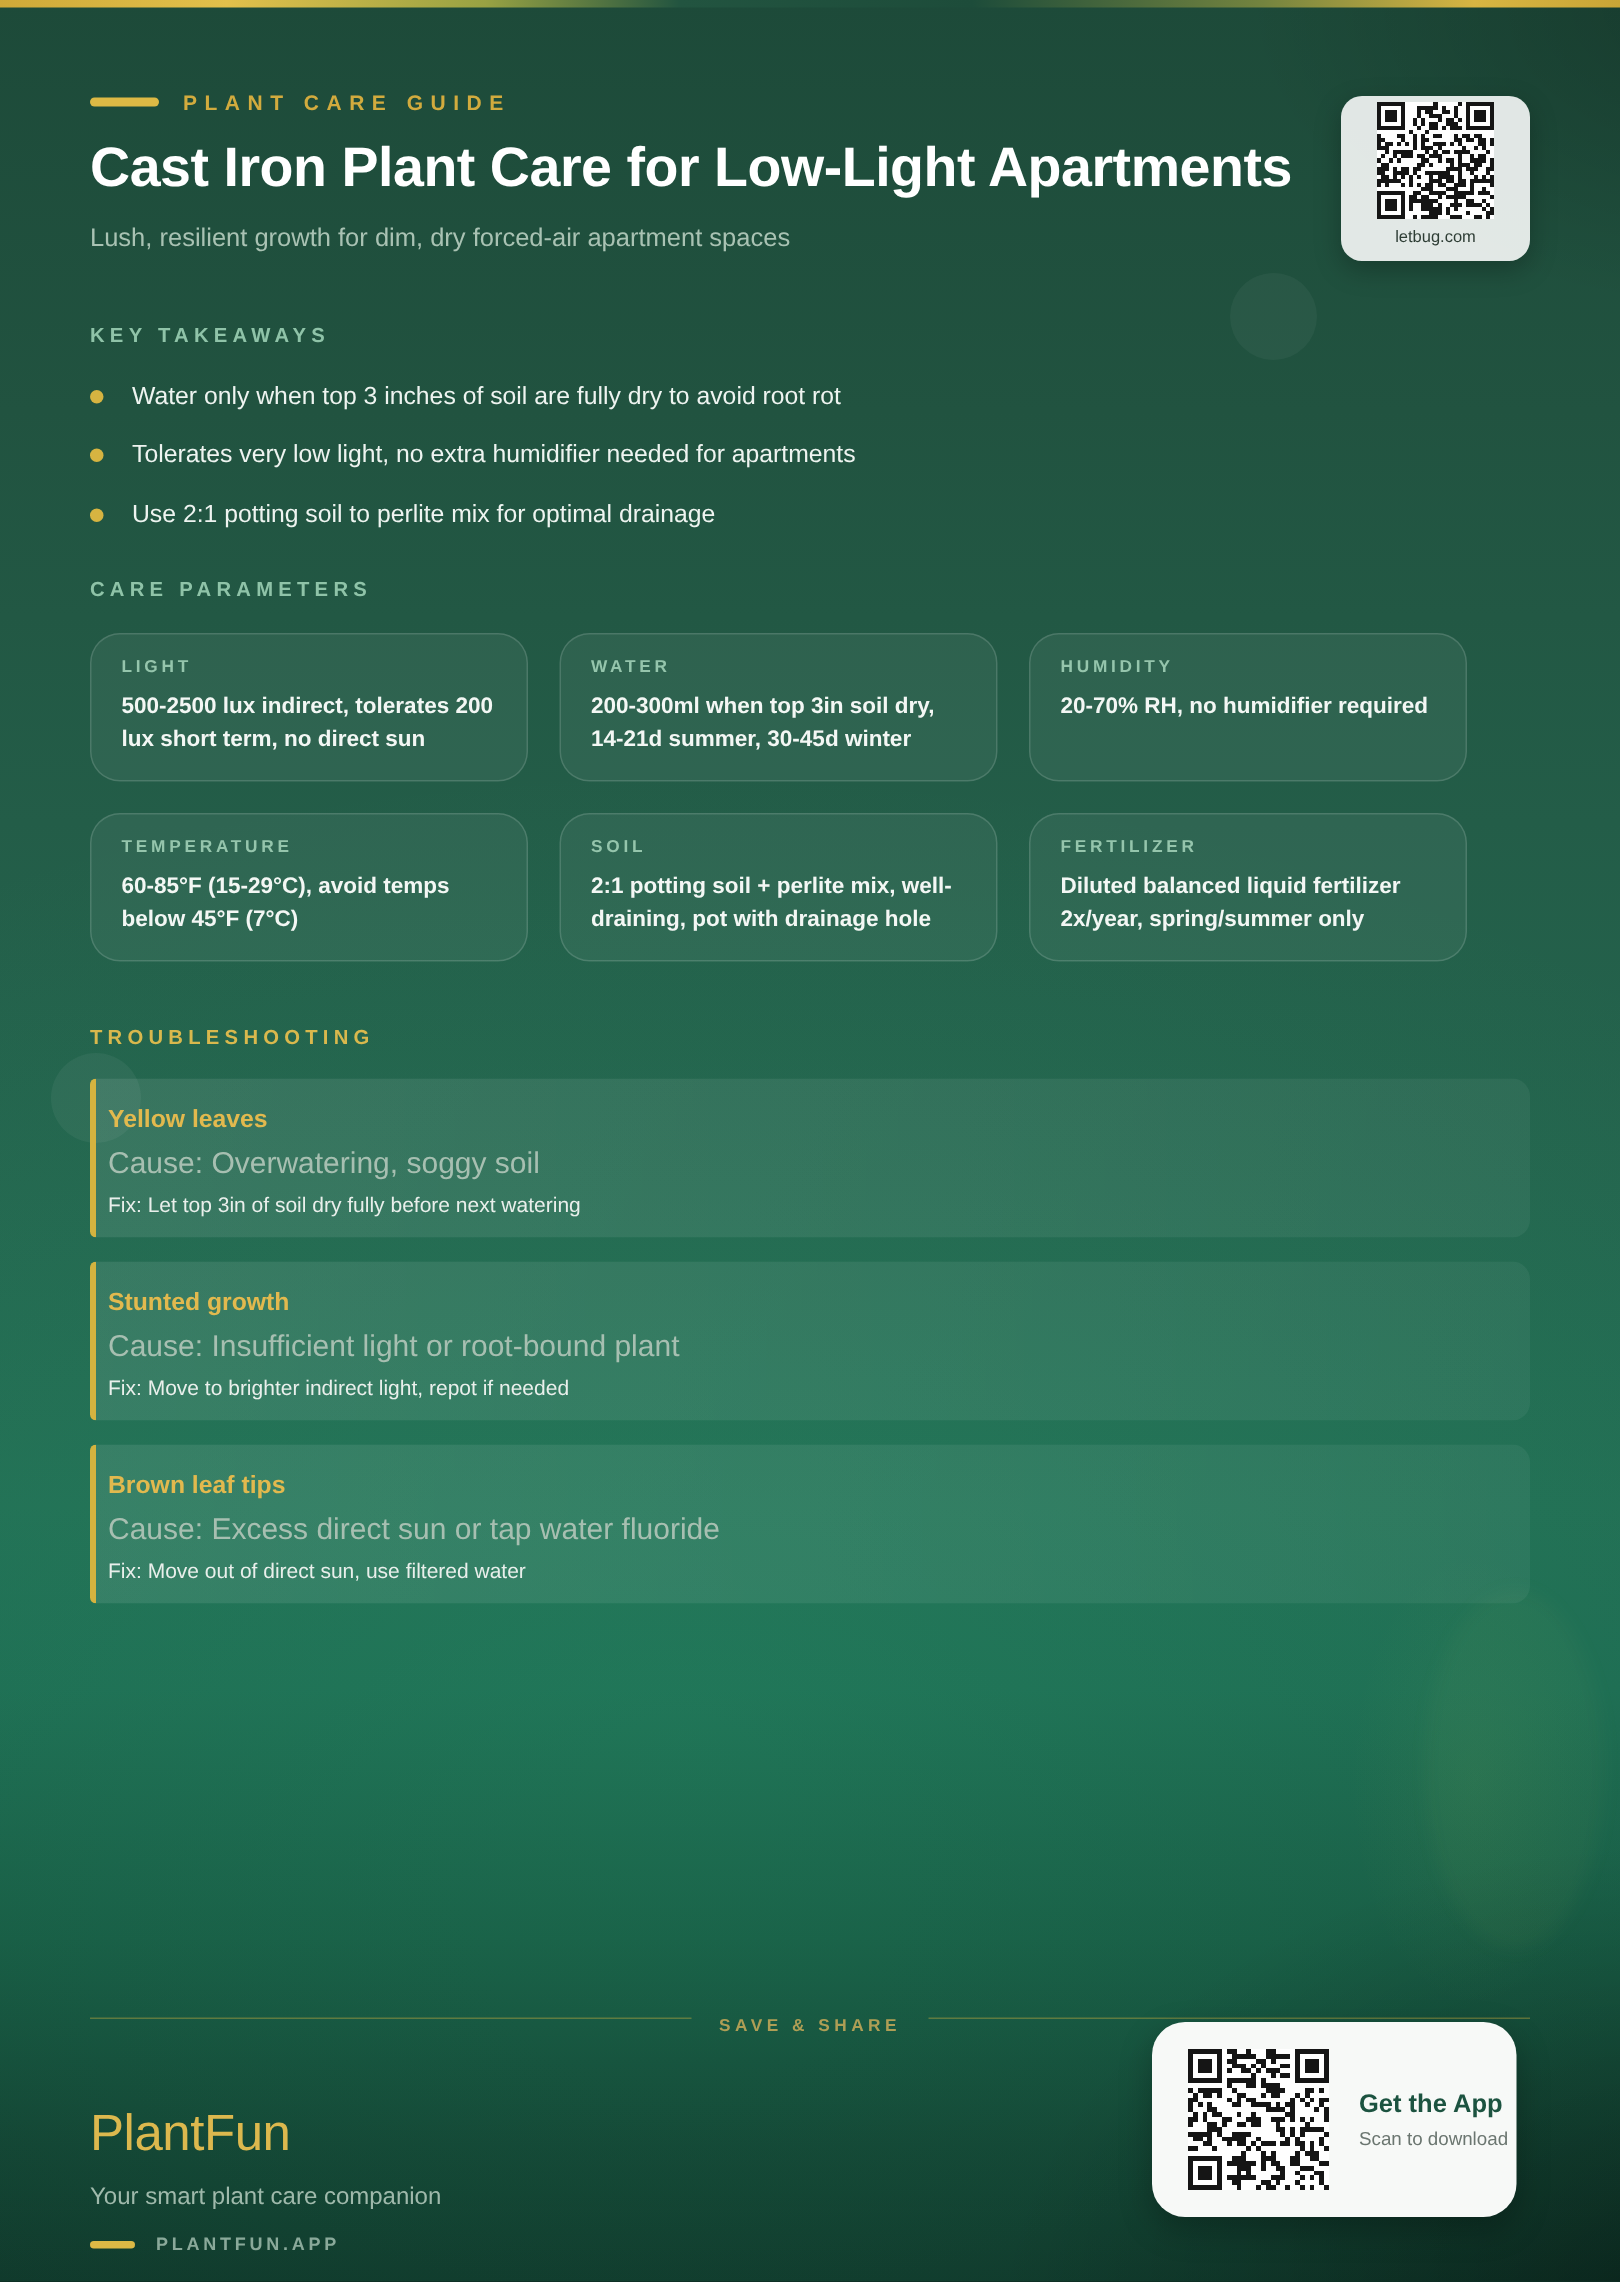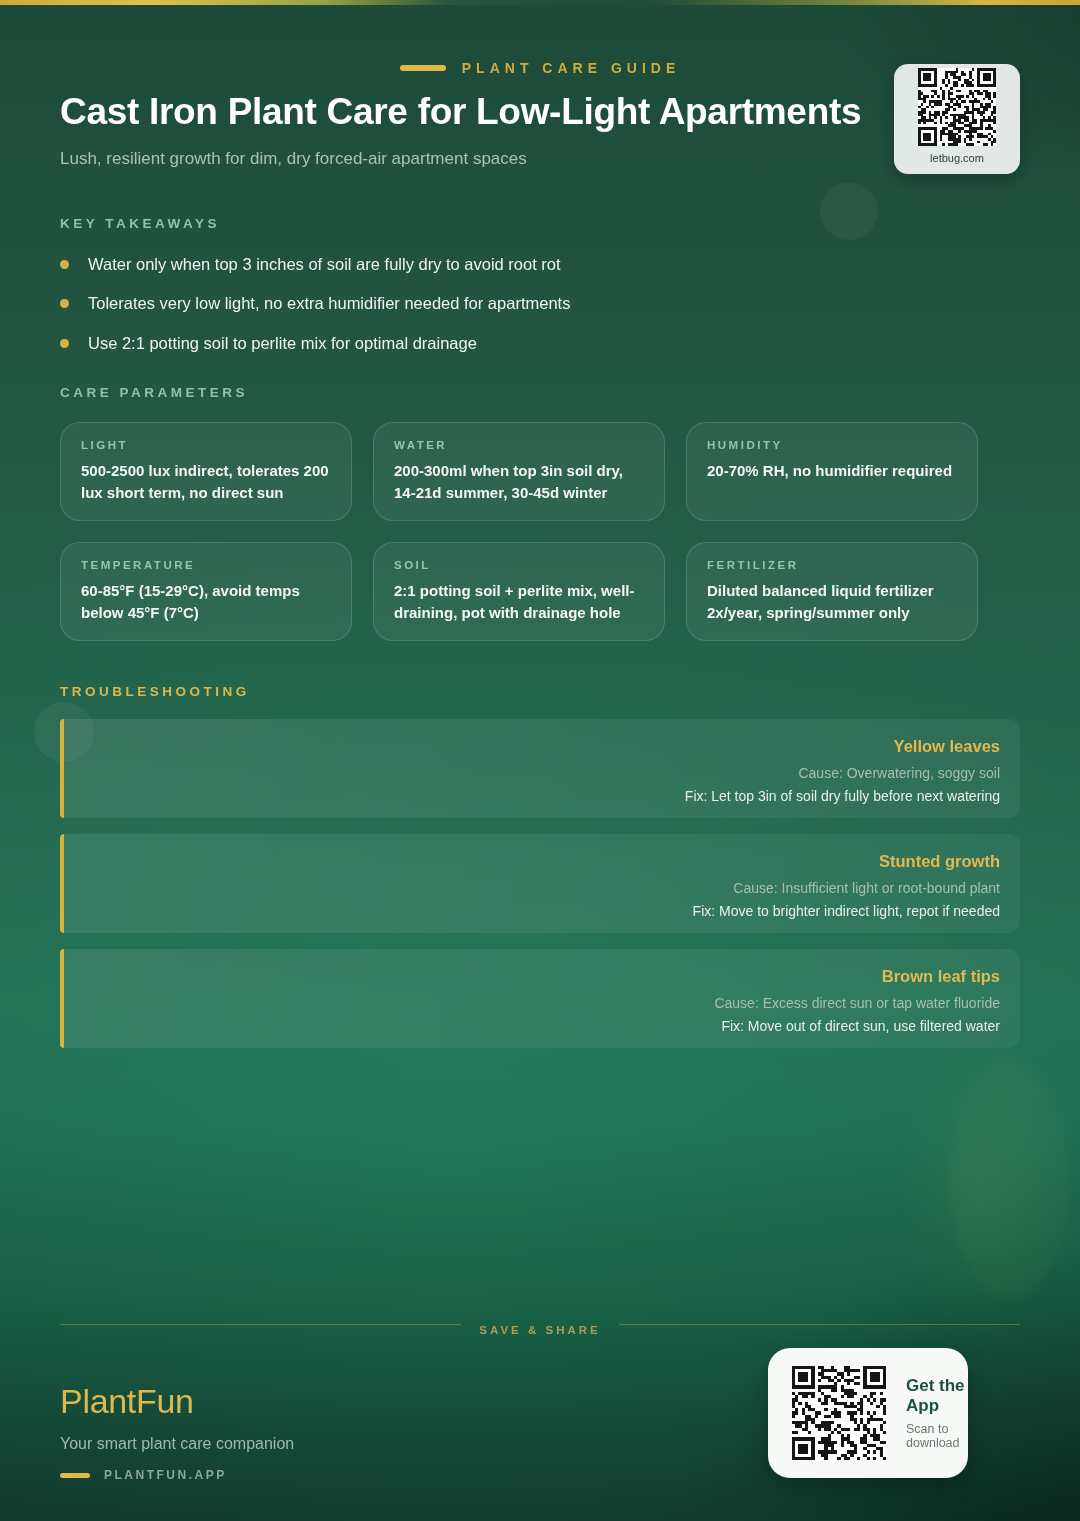--- a/index.html
+++ b/index.html
@@ -17,21 +17,21 @@
     position:absolute;top:0;left:0;right:0;height:5px;z-index:6;
     background:linear-gradient(90deg,#cfa938 0%,#e2c04b 14%,#98a243 30%,#225440 42%,#1d4c3a 60%,#74843f 78%,#d8b542 91%,#c9a536 100%);
   }
   .blob{position:absolute;border-radius:50%;pointer-events:none;}
   .b1{left:820px;top:182px;width:58px;height:58px;background:rgba(255,255,255,0.045);}
   .b2{left:34px;top:702px;width:60px;height:60px;background:rgba(255,255,255,0.05);}
   .b3{left:950px;top:1060px;width:120px;height:240px;background:rgba(210,220,120,0.035);filter:blur(6px);}
   .content{position:absolute;inset:0;padding:0 60px;box-sizing:border-box;z-index:2;}
 
   
-  .eyebrow-row{display:flex;align-items:center;gap:16px;margin-top:60px;justify-content:center;}
+  .eyebrow-row{display:flex;align-items:center;gap:16px;margin-top:60px;}
   .dash{width:46px;height:6px;border-radius:3px;background:#ddb945;}
   .eyebrow-text{font-size:14px;font-weight:700;letter-spacing:5px;color:#d2ab3e;}
   .title{margin:16px 0 0 0;font-size:37px;line-height:1.08;font-weight:700;color:#ffffff;letter-spacing:-0.3px;max-width:1000px;}
   .subtitle{margin:17px 0 0 0;font-size:17px;color:#a9c2b3;}
 
   
   .qr-card{position:absolute;right:60px;top:64px;width:102px;z-index:5;background:rgba(255,255,255,0.87);
     border-radius:14px;padding:4px 12px 10px;text-align:center;box-shadow:0 6px 18px rgba(0,0,0,0.25);}
   .qr-sm{width:78px;height:78px;margin:0 auto;}
   .qr-label{margin-top:6px;font-size:11px;color:#2e3d35;font-weight:500;}
@@ -53,37 +53,37 @@
   .card{box-sizing:border-box;min-height:96px;background:rgba(255,255,255,0.055);
     border:1px solid rgba(255,255,255,0.14);border-radius:20px;padding:16px 20px;}
   .card-label{font-size:11.5px;font-weight:700;letter-spacing:2.5px;color:#95c5ac;margin-bottom:9px;}
   .card-text{font-size:15px;font-weight:600;color:#f3f7f4;line-height:1.47;}
 
   
   .trouble{margin-top:43px;}
   .t-list{margin-top:20px;}
   .t-card{box-sizing:border-box;width:960px;min-height:94px;margin-bottom:16px;
     background:linear-gradient(90deg,rgba(255,255,255,0.095),rgba(255,255,255,0.05));
-    border-left:4px solid #d4b33f;border-radius:4px 12px 12px 4px;padding:18px 20px 14px;text-align:right;}
+    border-left:4px solid #d4b33f;border-radius:4px 12px 12px 4px;padding:18px 8px 14px;}
   .t-title{font-size:16.5px;font-weight:700;color:#e2b94e;margin-bottom:9px;}
-  .t-cause{font-size:14px;color:#a7bfb1;margin-bottom:7px;margin-left:34px;}
+  .t-cause{font-size:20px;color:#a7bfb1;margin-bottom:7px;}
   .t-fix{font-size:14px;color:#e9efeb;}
 
   
   .divider{margin-top:276px;width:960px;display:flex;gap:18px;}
   .line{flex:1;height:1px;background:rgba(212,179,63,0.38);}
   .div-text{font-size:11.5px;font-weight:700;letter-spacing:3px;color:#af9e55;}
   .brand{margin-top:46px;font-size:34px;font-weight:400;color:#dcb84e;letter-spacing:-0.3px;}
   .tagline{margin-top:14px;font-size:16px;color:#9fb9ab;}
   .site-row{margin-top:15px;display:flex;align-items:center;gap:14px;}
   .dash.small{width:30px;height:5px;}
   .site-text{font-size:12px;font-weight:700;letter-spacing:2.5px;color:#8aa99a;}
 
   
-  .app-card{position:absolute;left:768px;top:1348px;width:200px;height:130px;z-index:5;
+  .app-card{position:absolute;left:768px;top:1348px;width:243px;height:130px;z-index:5;
     background:#f7f9f7;border-radius:22px;display:flex;align-items:center;gap:20px;
     padding-left:24px;box-sizing:border-box;box-shadow:0 8px 22px rgba(0,0,0,0.25);}
   .qr-lg{flex:none;width:94px;height:94px;}
   .app-title{font-size:17px;font-weight:700;color:#1c5340;margin-bottom:6px;}
   .app-sub{font-size:12.5px;color:#6b7670;}
 </style>
 </head>
 <body>
 
 <div class="page">

